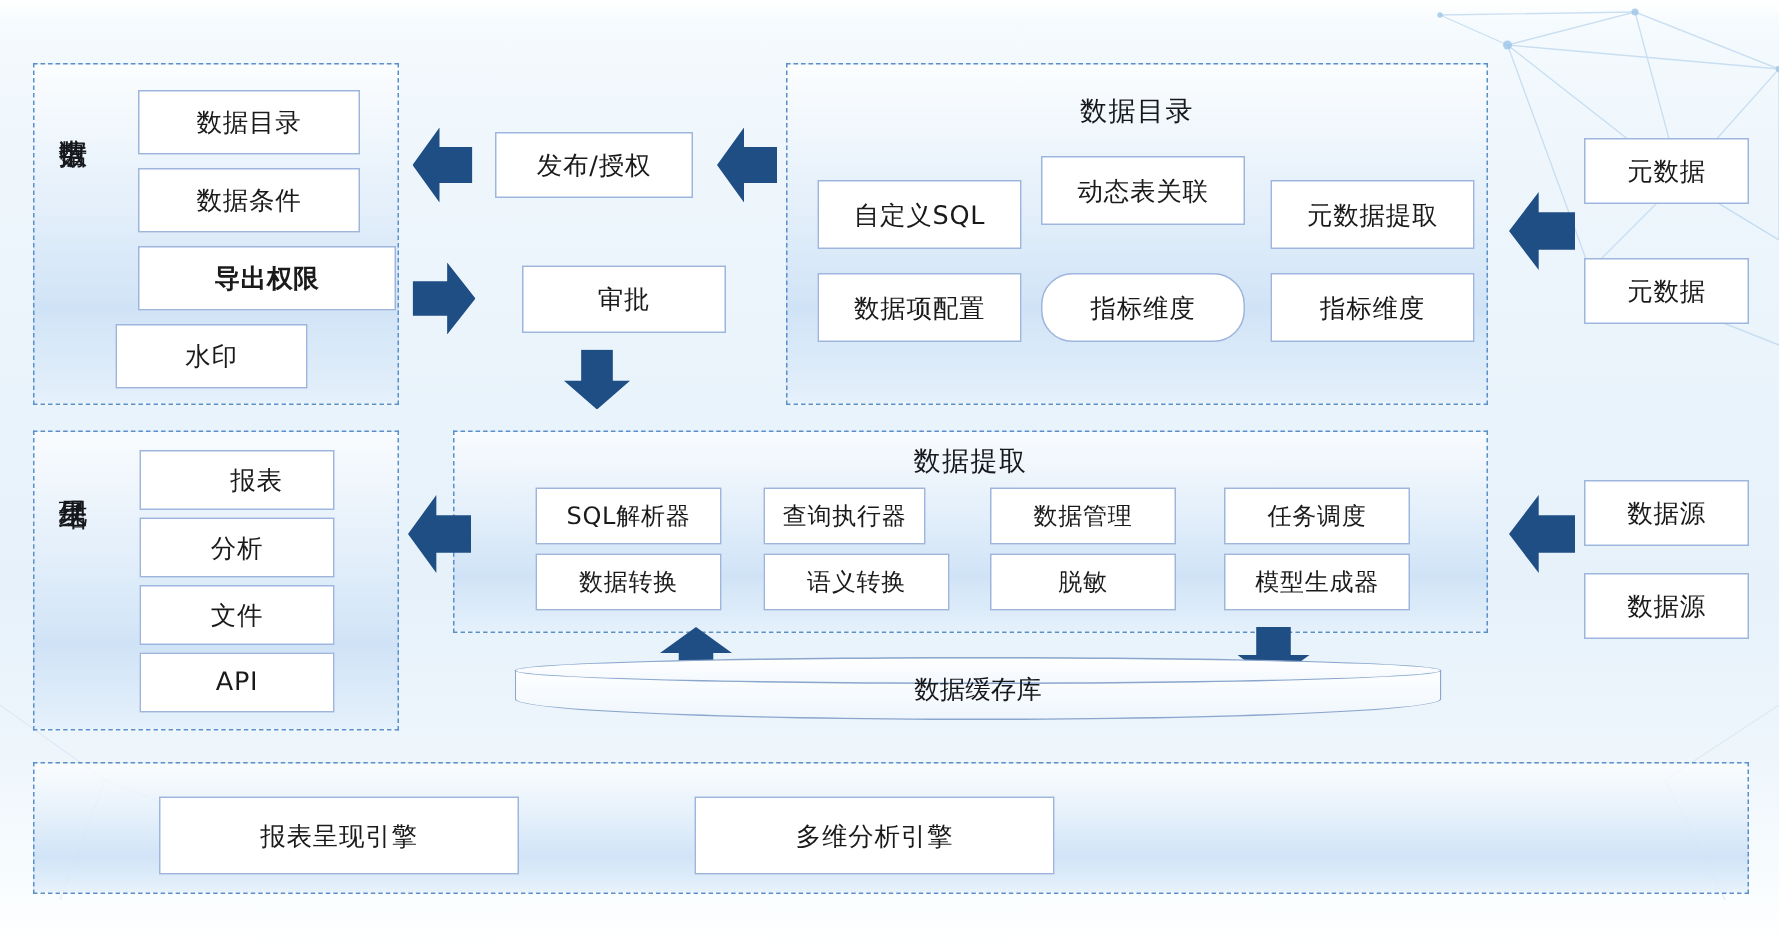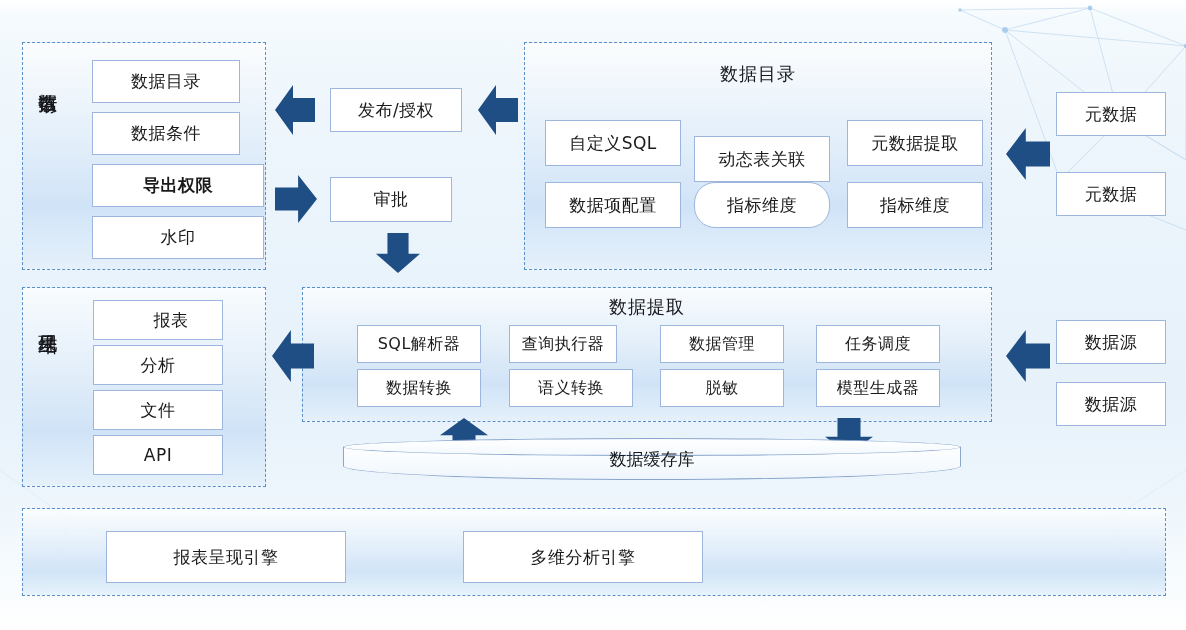--- a/index.html
+++ b/index.html
@@ -115,45 +115,45 @@
   </svg>
 
   <div class="panel" style="left:22px;top:42px;width:244px;height:228px;">
   </div>
   <div class="vlabel" style="left:33px;top:62px;width:30px;">
     <span style="writing-mode:vertical-rl;text-orientation:upright;display:inline-block;">数据申请</span>
   </div>
   <div class="box" style="left:92px;top:60px;width:148px;height:43px;">数据目录</div>
   <div class="box" style="left:92px;top:112px;width:148px;height:43px;">数据条件</div>
   <div class="box" style="left:92px;top:164px;width:172px;height:43px;font-weight:bold;">导出权限</div>
-  <div class="box" style="left:92px;top:216px;width:172px;height:43px;">水印</div>
+  <div class="box" style="left:77px;top:216px;width:128px;height:43px;">水印</div>
 
   <div class="panel" style="left:22px;top:287px;width:244px;height:200px;">
   </div>
   <div class="vlabel" style="left:33px;top:303px;width:30px;">
     <span style="writing-mode:vertical-rl;text-orientation:upright;display:inline-block;">结果呈现</span>
   </div>
   <div class="box" style="left:93px;top:300px;width:130px;height:40px;padding-left:26px;">报表</div>
   <div class="box" style="left:93px;top:345px;width:130px;height:40px;">分析</div>
   <div class="box" style="left:93px;top:390px;width:130px;height:40px;">文件</div>
   <div class="box" style="left:93px;top:435px;width:130px;height:40px;">API</div>
 
   <div class="arrow left" style="left:275px;top:85px;width:40px;height:50px;"></div>
   <div class="box" style="left:330px;top:88px;width:132px;height:44px;">发布/授权</div>
   <div class="arrow left" style="left:478px;top:85px;width:40px;height:50px;"></div>
 
   <div class="arrow right" style="left:275px;top:175px;width:42px;height:48px;"></div>
-  <div class="box" style="left:330px;top:177px;width:122px;height:45px;">审批</div>
+  <div class="box" style="left:348px;top:177px;width:136px;height:45px;">审批</div>
   <div class="arrow down" style="left:376px;top:233px;width:44px;height:40px;"></div>
 
   <div class="panel" style="left:524px;top:42px;width:468px;height:228px;">
   </div>
   <div class="panel-title" style="left:524px;top:62px;width:468px;">数据目录</div>
   <div class="box" style="left:545px;top:120px;width:136px;height:46px;">自定义SQL</div>
-  <div class="box" style="left:694px;top:136px;width:136px;height:46px;font-family:Liberation Serif, serif;">动态表关联</div>
+  <div class="box" style="left:694px;top:104px;width:136px;height:46px;font-family:Liberation Serif, serif;">动态表关联</div>
   <div class="box" style="left:847px;top:120px;width:136px;height:46px;">元数据提取</div>
   <div class="box" style="left:545px;top:182px;width:136px;height:46px;">数据项配置</div>
   <div class="box" style="left:694px;top:182px;width:136px;height:46px;border-radius:21px;">指标维度</div>
   <div class="box" style="left:847px;top:182px;width:136px;height:46px;">指标维度</div>
 
   <div class="panel" style="left:302px;top:287px;width:690px;height:135px;">
   </div>
   <div class="panel-title" style="left:302px;top:295px;width:690px;">数据提取</div>
   <div class="box sm" style="left:357px;top:325px;width:124px;height:38px;">SQL解析器</div>
   <div class="box sm" style="left:509px;top:325px;width:108px;height:38px;">查询执行器</div>

